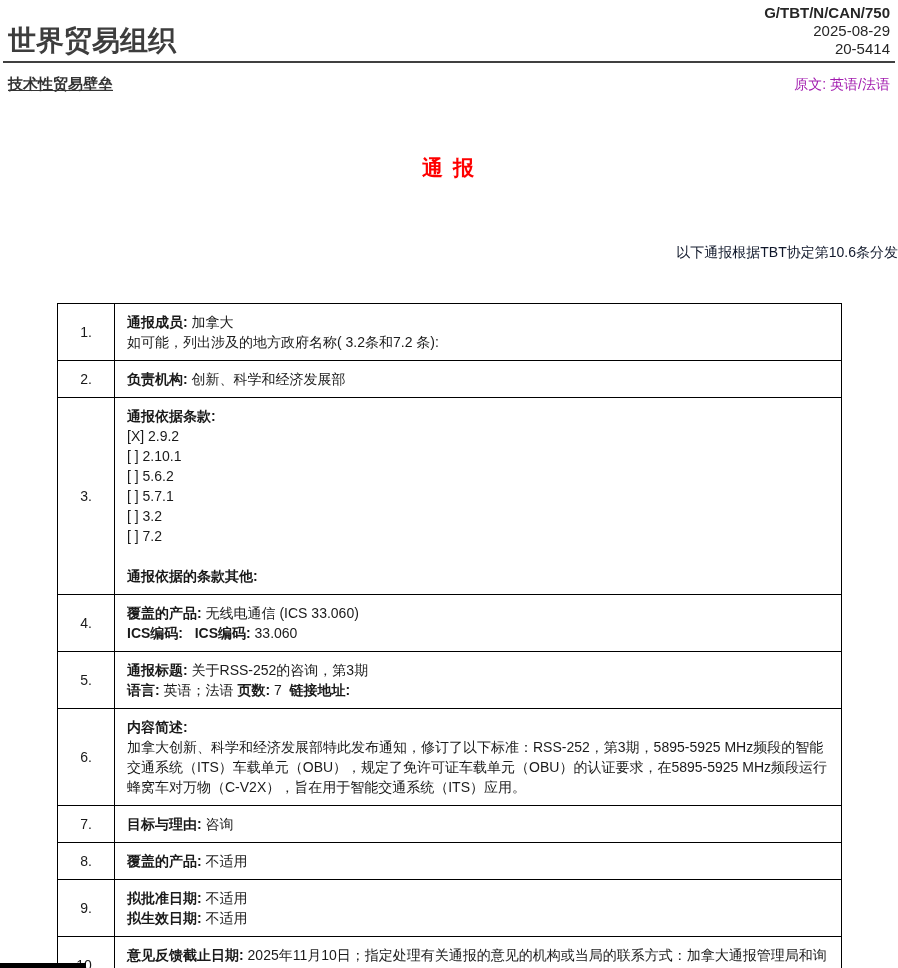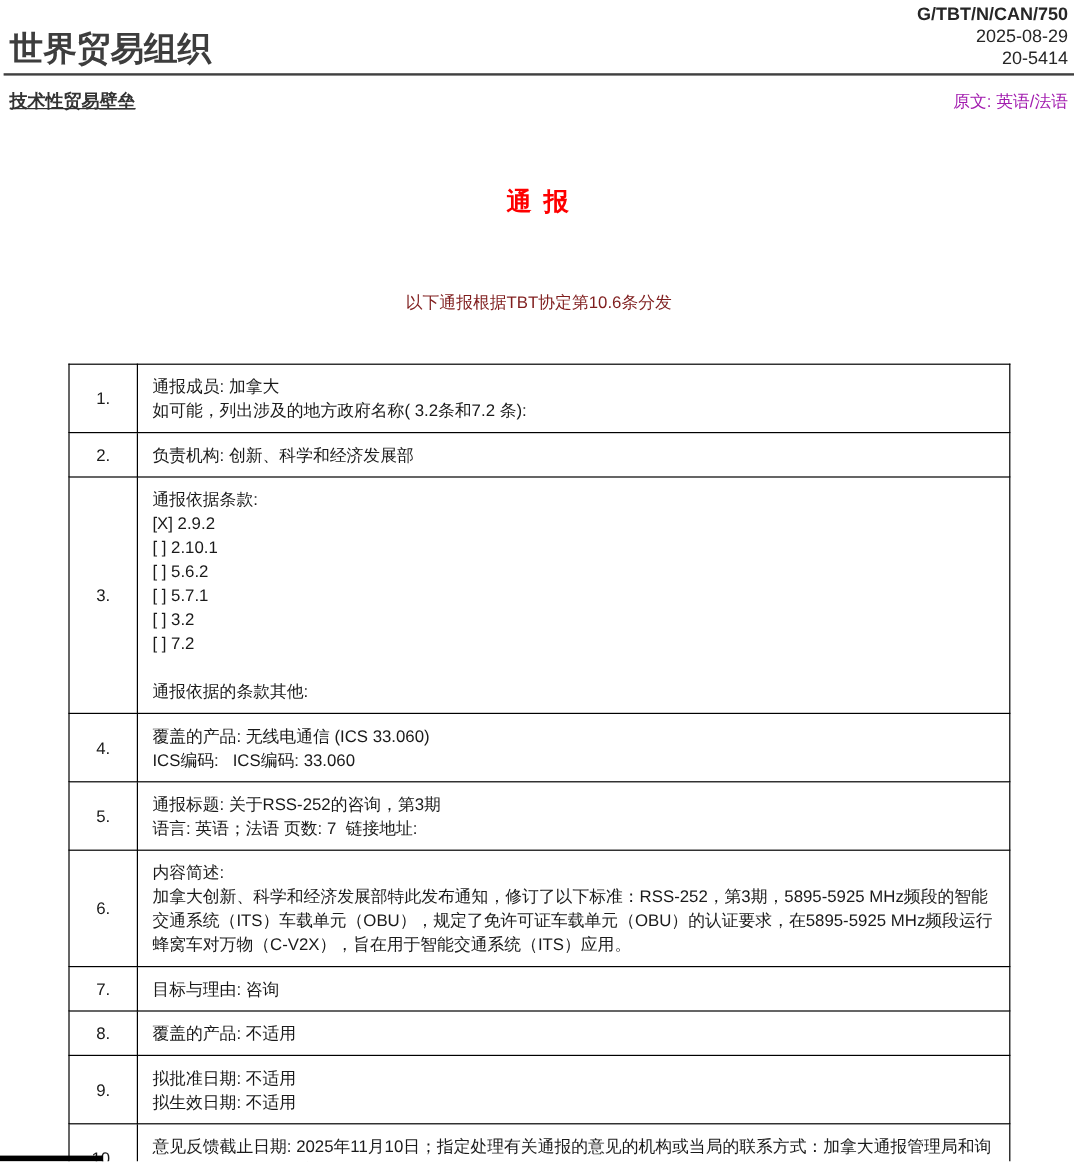--- a/index.html
+++ b/index.html
@@ -49,23 +49,23 @@
   .doc-title {
     margin-top: 60px;
     text-align: center;
     font-size: 21px;
     font-weight: bold;
     color: #fe0000;
     letter-spacing: 2px;
   }
   .doc-subtitle {
     margin-top: 62px;
-    text-align: center;
+    text-align: right;
     font-size: 14px;
-    color: #7f1d1d;
+    color: #0f172a;
   }
   table.notif {
     margin: 41px 0 0 57px;
     width: 785px;
     border-collapse: collapse;
     table-layout: fixed;
   }
   table.notif td {
     border: 1px solid #000000;
     vertical-align: middle;
@@ -74,21 +74,21 @@
   td.num-cell {
     width: 57px;
     text-align: center;
     padding: 8px 2px;
   }
   td.content-cell {
     padding: 8px 12px;
     line-height: 20px;
   }
   .line { white-space: pre-wrap; min-height: 20px; }
-  .bold { font-weight: normal; }
+  .bold { font-weight: bold; }
   .statusbar-fragment {
     position: absolute;
     left: 0;
     bottom: 0;
     width: 86px;
     height: 5px;
     background: #000000;
   }
 </style>
 </head>

